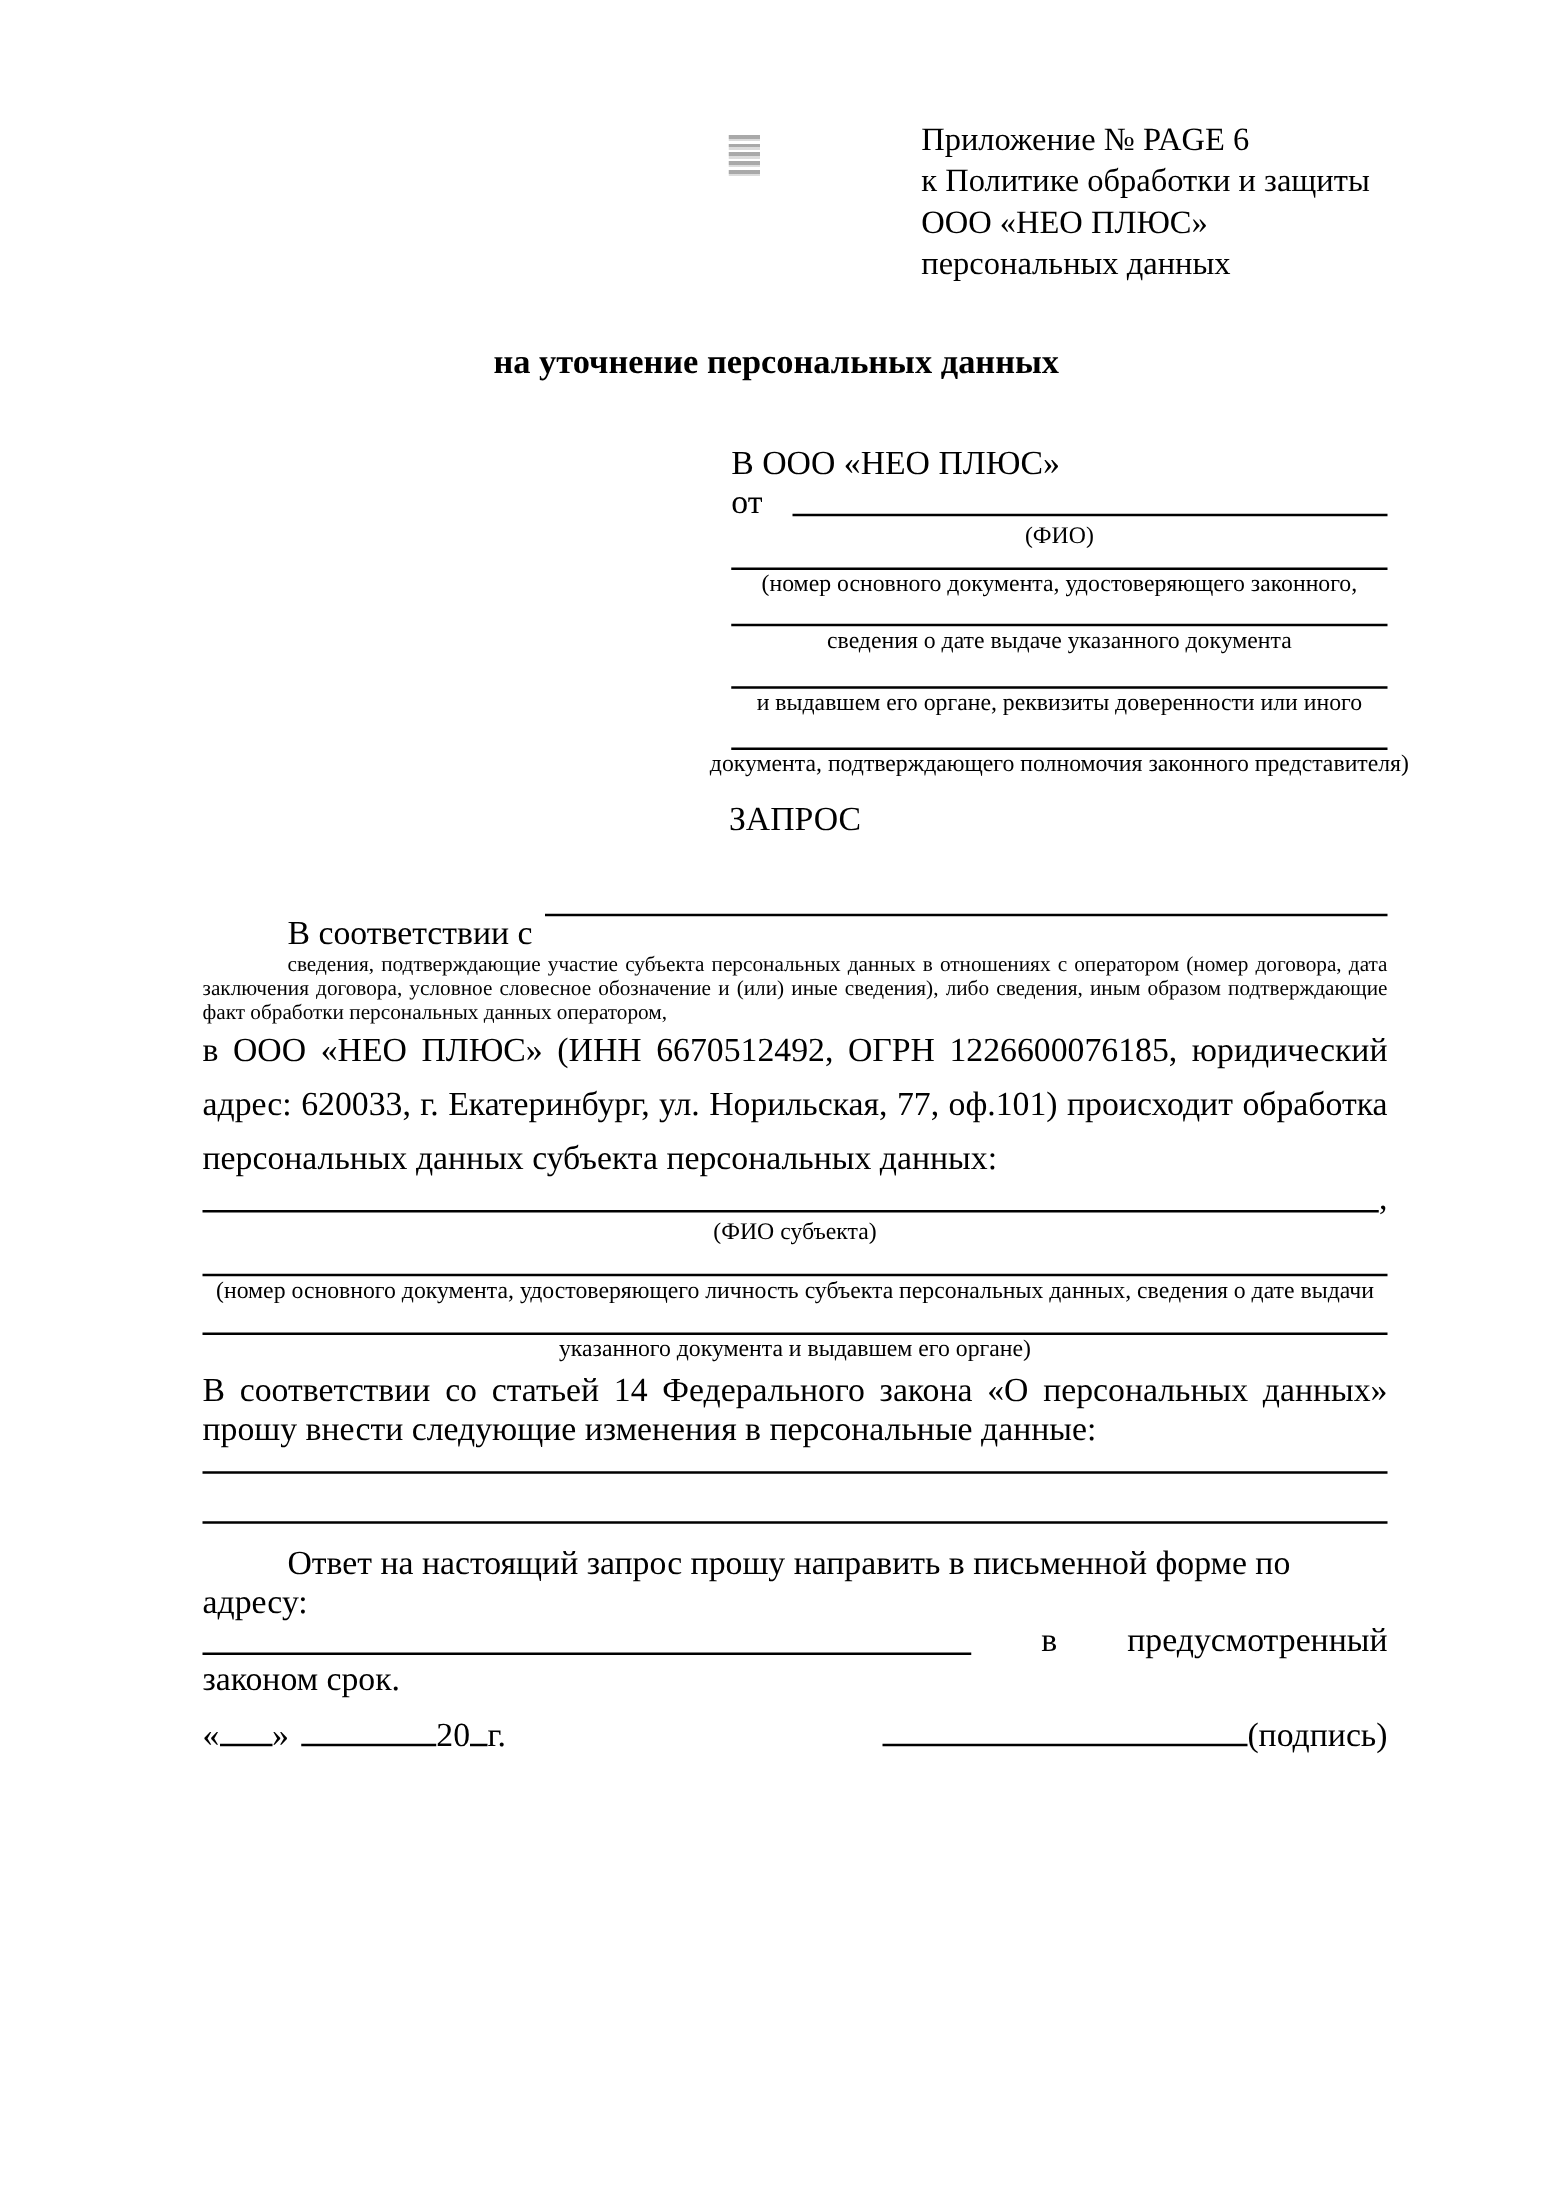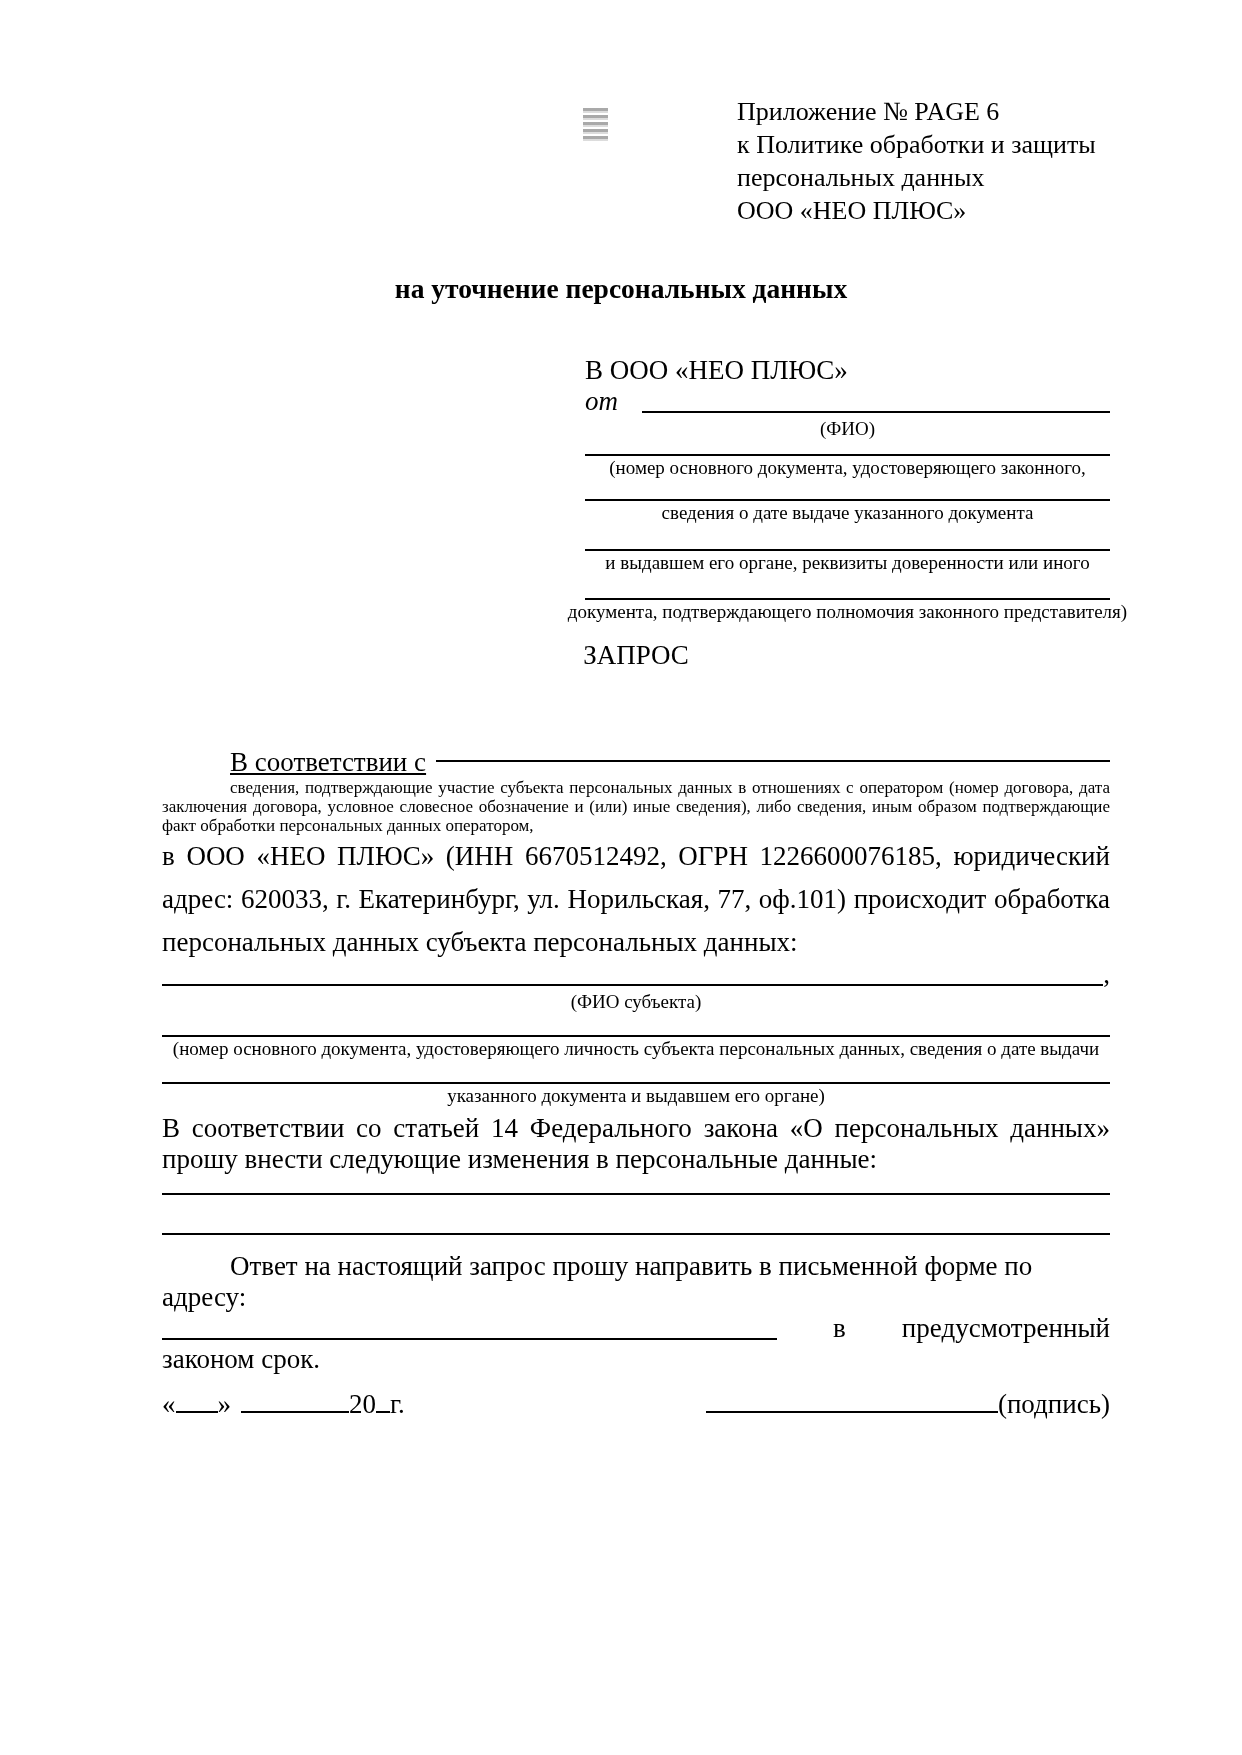--- a/index.html
+++ b/index.html
@@ -32,35 +32,35 @@
     position:absolute; left:100px; top:270px; width:1042px;
     font-weight:bold; font-size:27.5px; line-height:37px; text-align:center;
   }
 
   
   .addressee {
     position:absolute; left:585px; top:355px; width:525px;
     font-size:27px; line-height:31px;
   }
   .from-row { display:flex; align-items:flex-end; }
-  .from-row .lbl { margin-right:24px;font-style:italic; }
+  .from-row .lbl { margin-right:24px; }
   .flexfill { flex:1 1 auto; border-bottom:2px solid #000; margin-bottom:4px; min-height:1px; }
   .hline { border-bottom:2px solid #000; height:0; }
   .capwrap { display:flex; justify-content:center;align-items:center; }
   .capwrap span { font-size:19px; line-height:23px; white-space:nowrap; }
   .mt14{margin-top:14px;} .mt20{margin-top:20px;} .mt22{margin-top:22px;}
   .mt24{margin-top:24px;} .mt25{margin-top:25px;}
 
   
   .main {
     position:absolute; left:162px; top:640px; width:948px;
     font-size:27px; line-height:31px;
   }
   .zapros { text-align:center; }
-  .accord { margin-top:76px; display:flex; align-items:center; padding-left:68px;text-decoration:underline; }
+  .accord { margin-top:60px; display:flex; align-items:flex-start; padding-left:68px; }
   .accord .lbl { white-space:nowrap; margin-right:10px; }
   .fineprint { font-size:17px; line-height:19px; text-align:justify; text-indent:68px; }
   .operator { font-size:27px; line-height:43px; text-align:justify; }
   .fio-row { display:flex; align-items:flex-end; margin-top:4px; height:22px; }
   .article { margin-top:6px; text-align:justify; }
   .blank-a { margin-top:18px; }
   .blank-b { margin-top:38px; }
   .reply-lead { margin-top:16px; text-indent:68px; }
   .addr-row { display:flex; justify-content:space-between; align-items:flex-end; }
   .addr-fill { width:615px; border-bottom:2px solid #000; margin-bottom:4px; min-height:1px; }
@@ -72,22 +72,22 @@
 </head>
 <body>
 
 <div class="page">
 
   <div class="stamp"></div>
 
   <div class="header-block">
     <div>Приложение №  PAGE 6</div>
     <div>к Политике обработки и защиты</div>
+    <div>ООО «НЕО ПЛЮС»</div>
     <div>персональных данных</div>
-    <div>ООО «НЕО ПЛЮС»</div>
   </div>
 
   <div class="form-title">
     <div>на уточнение персональных данных</div>
   </div>
 
   <div class="addressee">
     <div>В ООО «НЕО ПЛЮС»</div>
 
     <div class="from-row">

